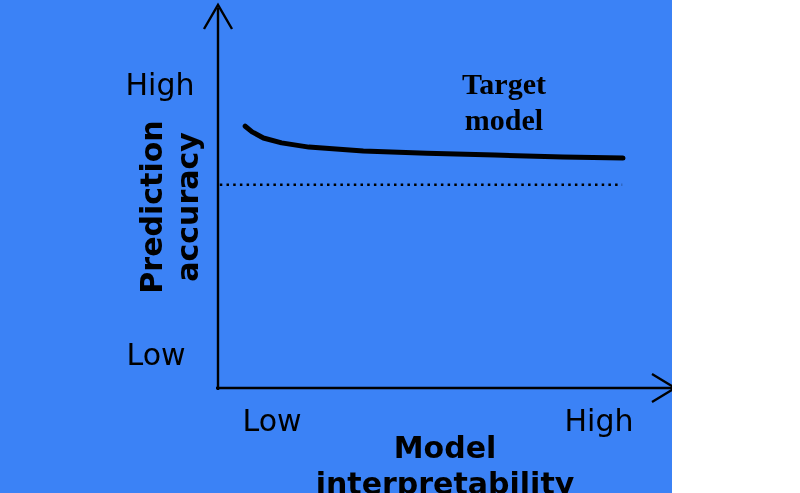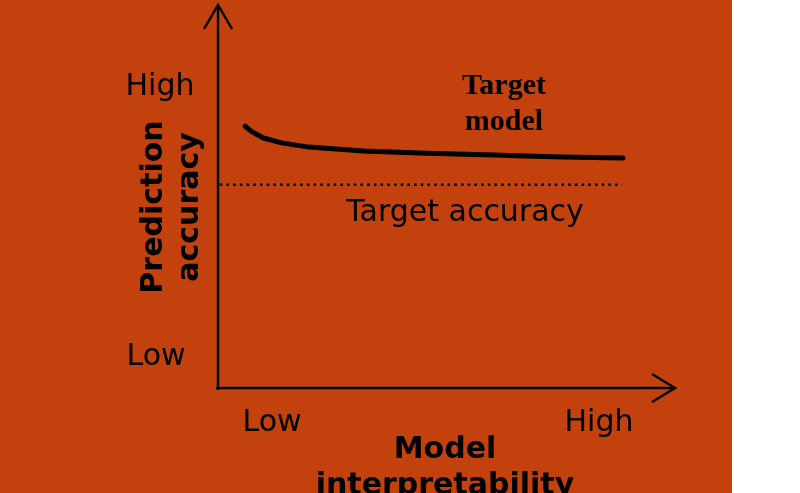--- a/index.html
+++ b/index.html
@@ -1,19 +1,19 @@
 <!DOCTYPE html>
 <html><head>
 <meta charset="utf-8">
 <style>
   html,body{margin:0;padding:0;background:#ffffff;}
   .canvas{
     position:relative;
-    width:732px;height:493px;
-    background:#c2410c;
+    width:672px;height:493px;
+    background:#3b82f6;
     overflow:hidden;
     font-family:"DejaVu Sans","Liberation Sans",sans-serif;
     color:#000;
   }
   .plot-svg{position:absolute;left:0;top:0;width:800px;height:493px;}
   .axis{stroke:#000;stroke-width:2.4;fill:none;}
   .arrowhead{stroke:#000;stroke-width:2.4;fill:none;stroke-linejoin:miter;}
   .curve{stroke:#000;stroke-width:5;fill:none;stroke-linecap:round;stroke-linejoin:round;}
   .dotted{stroke:#000;stroke-width:2.5;fill:none;stroke-dasharray:2.5 4.2;}
   .lbl{
@@ -47,21 +47,20 @@
   <div class="lbl" style="left:160px;top:85px;">High</div>
 
   <div class="lbl" style="left:156px;top:355px;">Low</div>
 
   <div class="lbl bold rot" style="left:170px;top:207px;">Prediction
 accuracy</div>
 
   <div class="lbl bold" style="left:504px;top:102px;font-family:Liberation Serif, serif;">Target
 model</div>
 
-  <div class="lbl" style="left:465px;top:211px;">Target accuracy</div>
 
   <div class="lbl" style="left:272px;top:421px;">Low</div>
 
   <div class="lbl" style="left:599px;top:421px;">High</div>
 
   <div class="lbl bold" style="left:445px;top:466px;">Model interpretability</div>
 
 </div>
 
 </body></html>

